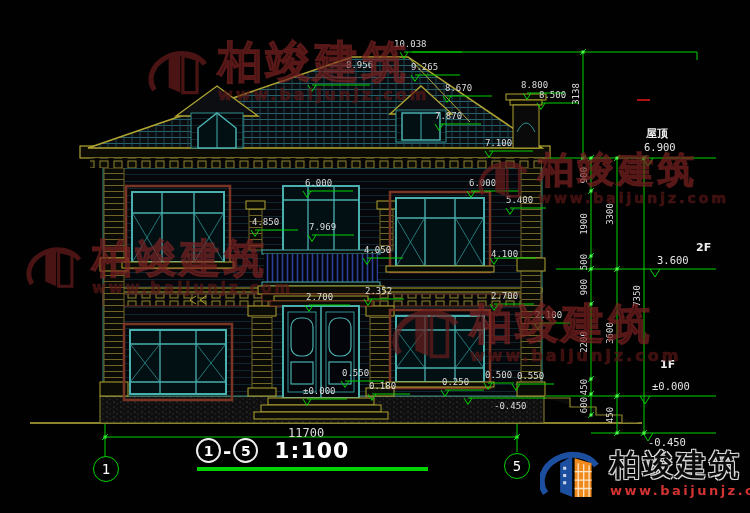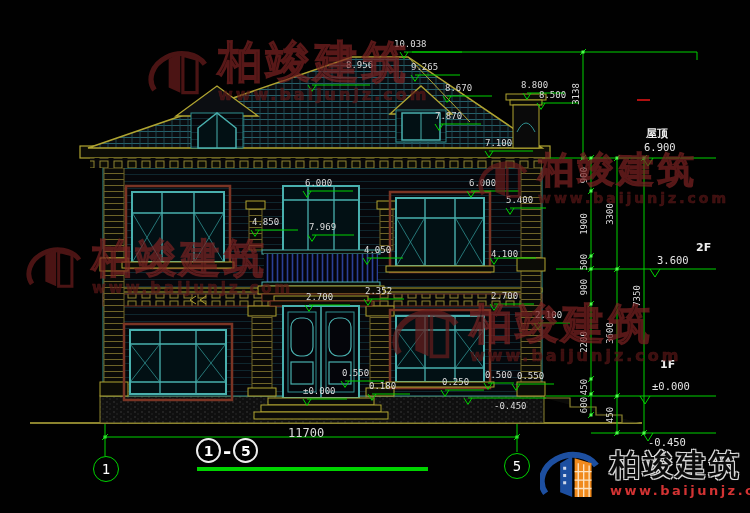--- a/index.html
+++ b/index.html
@@ -383,20 +383,21 @@
     <div class="col">
       <span class="tx" style="font-size:42px">柏竣建筑</span>
       <span class="url" style="font-size:16px">www.baijunjz.com</span>
     </div>
   </div>
 
   <div id="title">
     <span class="circ">1</span>
     <span class="tdash">-</span>
     <span class="circ">5</span>
+    <span class="tscale">1:100</span>
   </div>
   <div id="title-rule"></div>
 
   <div id="logo">
     <svg width="62" height="58" viewBox="0 0 50 48">
       <path d="M4 40 A23 19 -12 1 1 46 17" fill="none" stroke="#1d4fa0" stroke-width="5"></path>
       <path d="M16 15 L26 9 L26 43 L16 39 Z" fill="#1d4fa0"></path>
       <rect x="18.5" y="18" width="2.5" height="2.5" fill="#cfd8ea"></rect>
         <rect x="18.5" y="24" width="2.5" height="2.5" fill="#cfd8ea"></rect>
       <rect x="18.5" y="30" width="2.5" height="2.5" fill="#cfd8ea"></rect>

